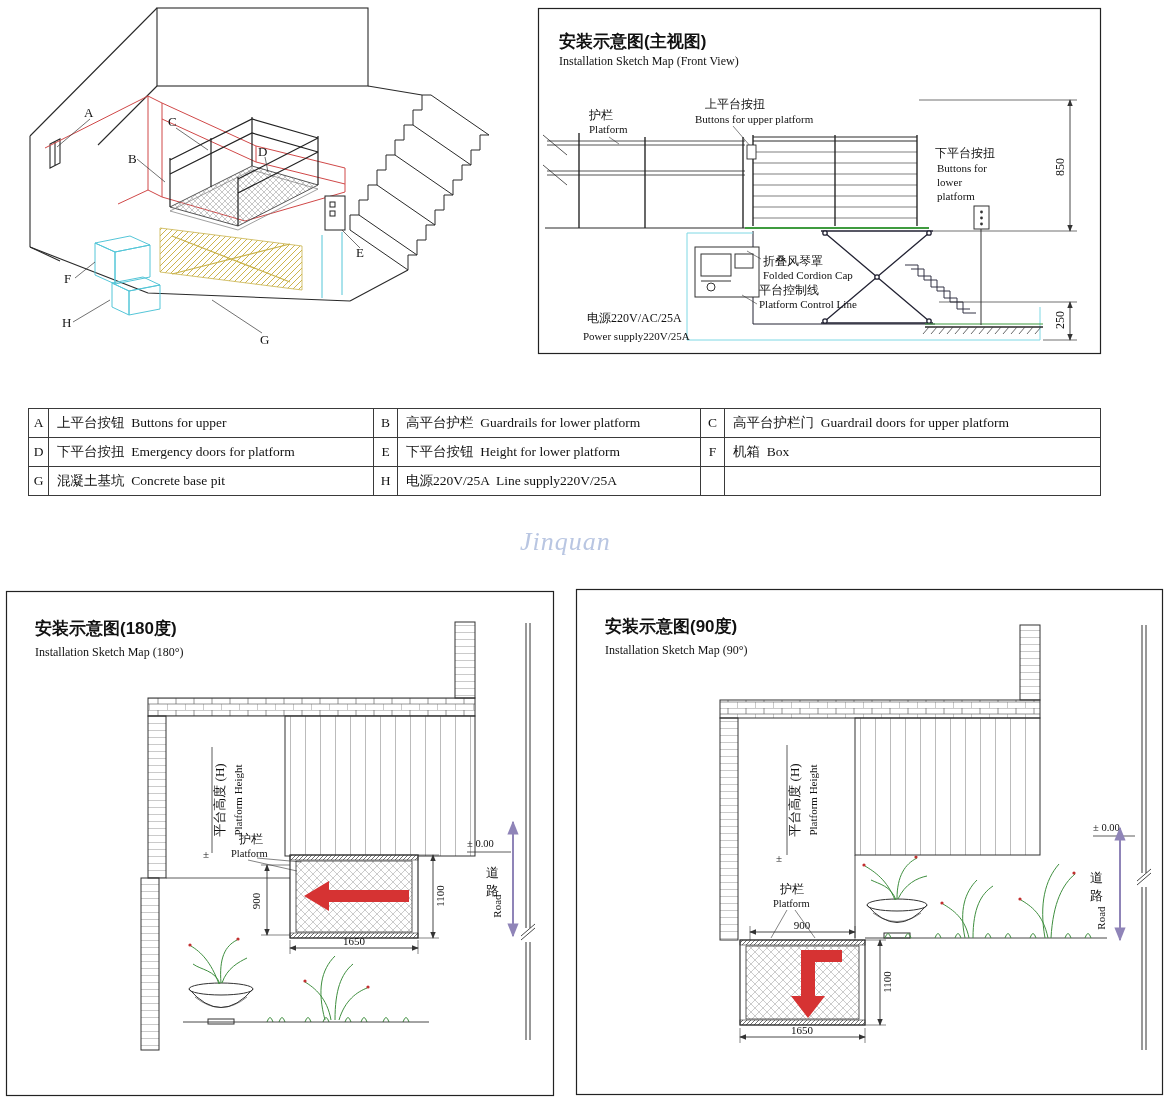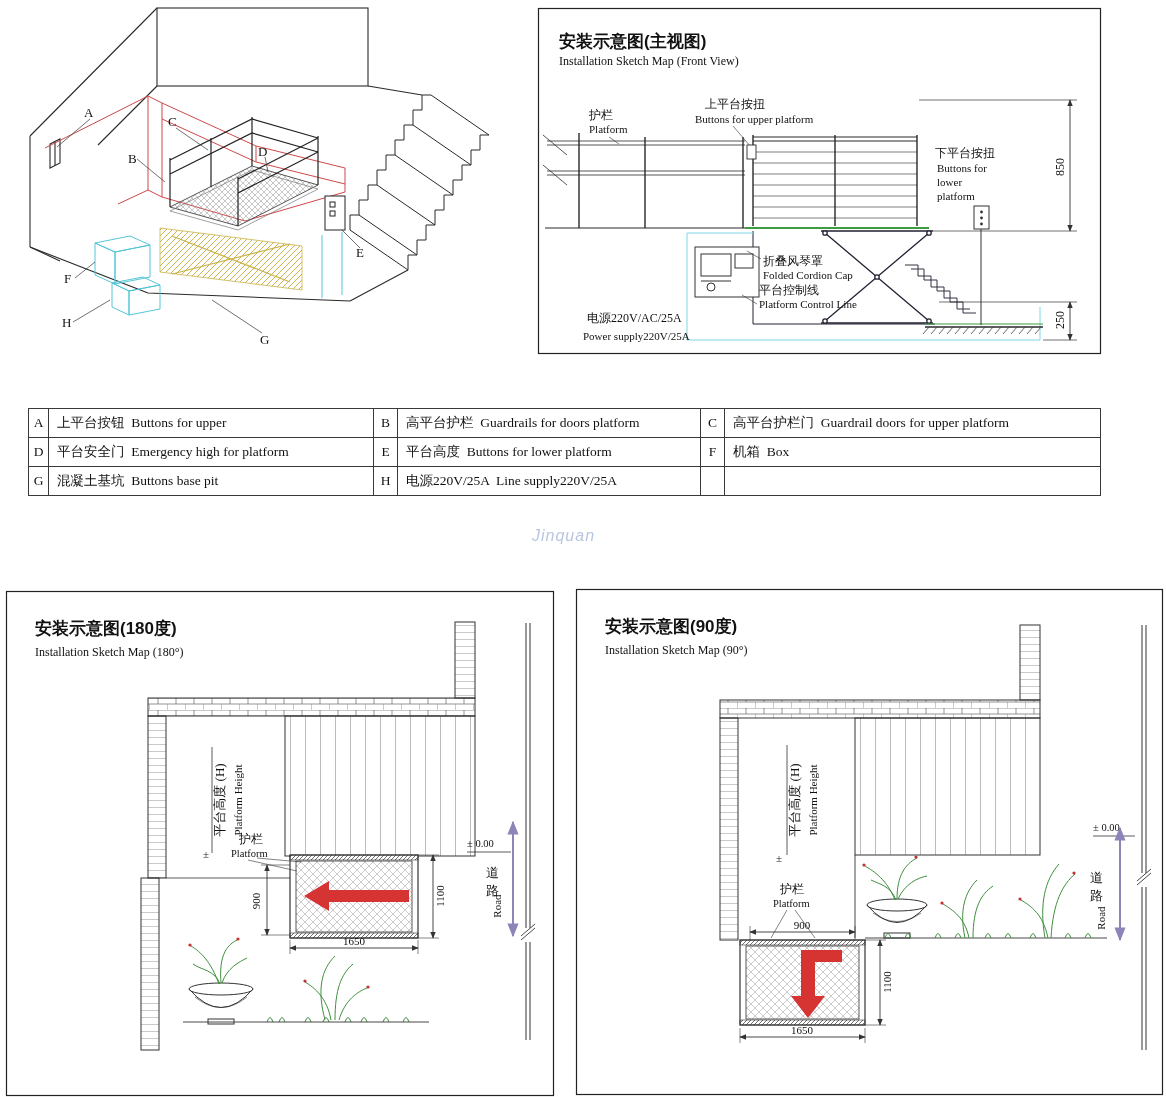--- a/index.html
+++ b/index.html
@@ -7,21 +7,21 @@
   body{width:1166px;height:1097px;font-family:"Liberation Serif",serif;color:#111}
   .page{position:relative;width:1166px;height:1097px;background:#fff;overflow:hidden}
   .abs{position:absolute}
   svg{display:block}
   svg text{fill:#111;font-family:"Liberation Serif",serif}
   svg text.ttl{font-family:"Liberation Sans",sans-serif;font-weight:600}
   table.legend{position:absolute;left:28px;top:408px;width:1072px;border-collapse:collapse;table-layout:fixed}
   table.legend td{border:1px solid #3a3a3a;height:29px;font-size:13.5px;vertical-align:middle;overflow:hidden;white-space:pre}
   table.legend td.k{text-align:center;padding:0;font-family:"Liberation Serif",serif}
   table.legend td.t{padding:0 4px 0 8px}
-  .watermark{position:absolute;left:532px;top:527px;font-style:italic;font-size:16px;letter-spacing:1px;color:#b9c6e2;font-family:Liberation Sans, sans-serif}
+  .watermark{position:absolute;left:520px;top:527px;font-style:italic;font-size:26px;letter-spacing:1px;color:#b9c6e2;font-family:Liberation Serif, serif}
 </style>
 </head>
 <body>
 
 <div class="page">
 
   <svg class="abs" style="left:0;top:0" width="520" height="380" viewBox="0 0 520 380">
     <defs>
       <pattern id="iso-xh" width="6" height="6" patternUnits="userSpaceOnUse">
         <path d="M0,6 L6,0 M0,0 L6,6" stroke="#9a9a9a" stroke-width="0.55" fill="none"></path>
@@ -209,35 +209,35 @@
       <col style="width:24px">
         <col style="width:303px">
       <col style="width:24px">
         <col style="width:376px">
     </colgroup>
     <tbody>
         <tr>
       <td class="k">A</td>
       <td class="t">上平台按钮  Buttons for upper</td>
       <td class="k">B</td>
-      <td class="t">高平台护栏  Guardrails for doors platform</td>
+      <td class="t">高平台护栏  Guardrails for lower platform</td>
       <td class="k">C</td>
       <td class="t">高平台护栏门  Guardrail doors for upper platform</td>
     </tr>
     <tr>
       <td class="k">D</td>
-      <td class="t">平台安全门  Emergency high for platform</td>
+      <td class="t">下平台按扭  Emergency doors for platform</td>
       <td class="k">E</td>
-      <td class="t">平台高度  Buttons for lower platform</td>
+      <td class="t">下平台按钮  Height for lower platform</td>
       <td class="k">F</td>
       <td class="t">机箱  Box</td>
     </tr>
     <tr>
       <td class="k">G</td>
-      <td class="t">混凝土基坑  Buttons base pit</td>
+      <td class="t">混凝土基坑  Concrete base pit</td>
       <td class="k">H</td>
       <td class="t">电源220V/25A  Line supply220V/25A</td>
       <td class="k"></td>
       <td class="t"></td>
     </tr>
   </tbody>
     </table>
 
   <div class="watermark">Jinquan</div>
 

